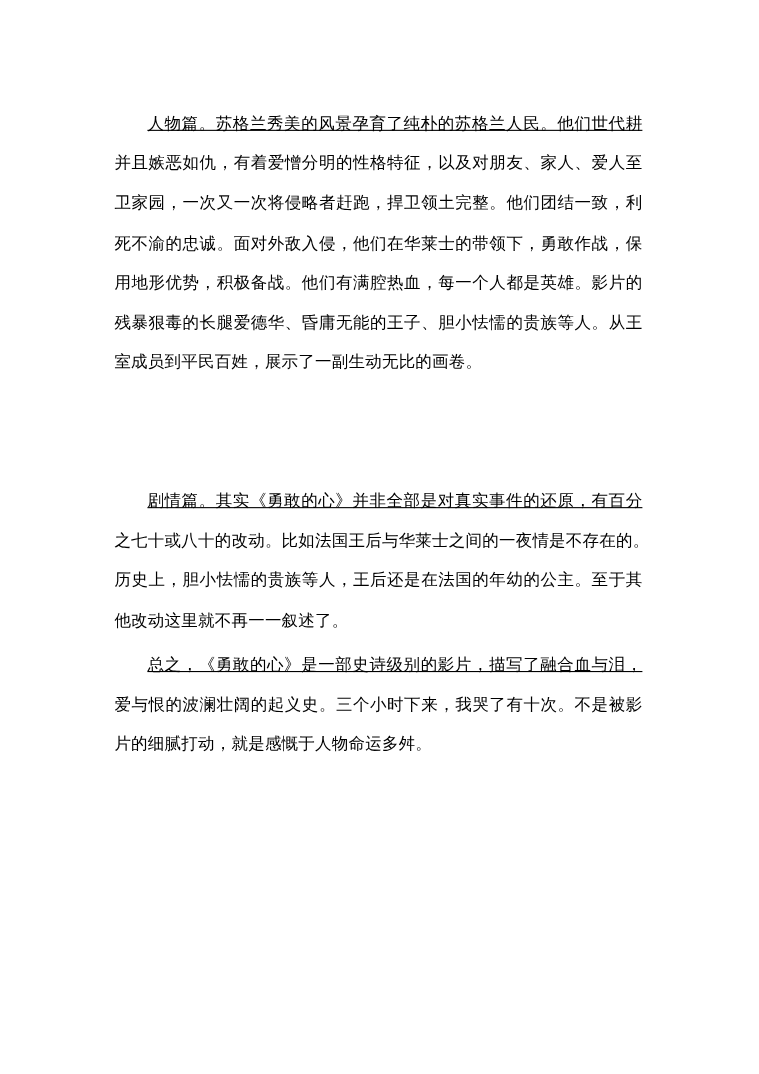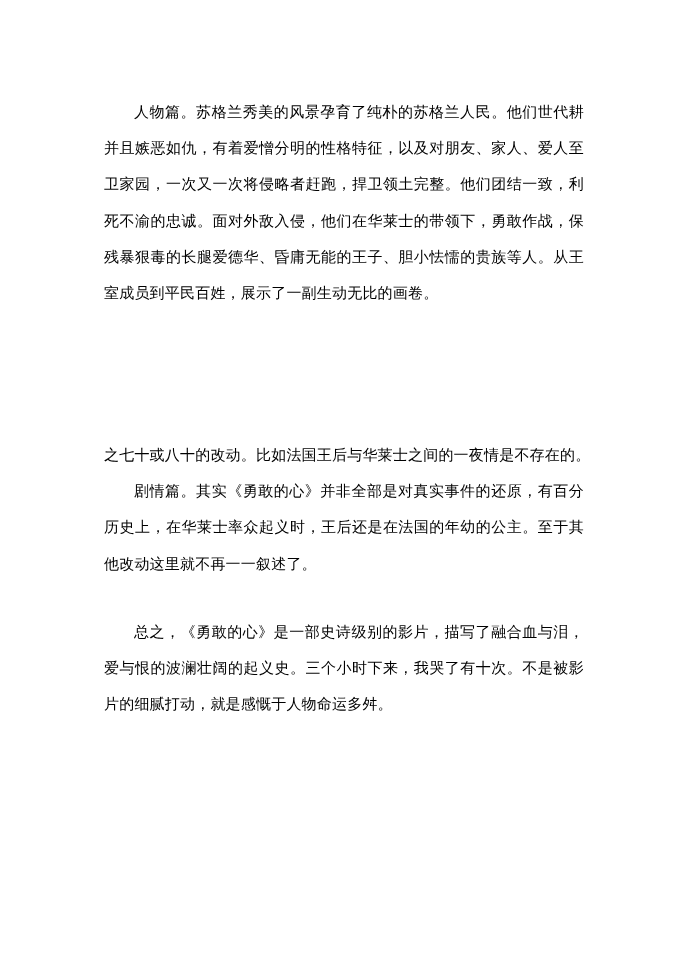--- a/index.html
+++ b/index.html
@@ -33,47 +33,49 @@
       height: 36.2px;
       line-height: 36.2px;
       font-size: 15px;
       white-space: nowrap;
       text-align: justify;
       text-align-last: justify;
       letter-spacing: 0.2px;
     }
     .line.indent {
       padding-left: 30px;
+      text-decoration: underline;
     }
     .line.last {
       text-align: center;
       text-align-last: left;
     }
     #p1 { top: 94px; }
     #p2 { top: 437px; }
-    #p3 { top: 614px; }
+    #p3 { top: 586px; }
   </style>
 </head>
 <body>
 
 <div class="page">
 
   <div class="para" id="p1">
     <span class="line indent">人物篇。苏格兰秀美的风景孕育了纯朴的苏格兰人民。他们世代耕</span>
     <span class="line">并且嫉恶如仇，有着爱憎分明的性格特征，以及对朋友、家人、爱人至</span>
     <span class="line">卫家园，一次又一次将侵略者赶跑，捍卫领土完整。他们团结一致，利</span>
     <span class="line">死不渝的忠诚。面对外敌入侵，他们在华莱士的带领下，勇敢作战，保</span>
+    <span class="line">用地形优势，积极备战。他们有满腔热血，每一个人都是英雄。影片的</span>
     <span class="line">残暴狠毒的长腿爱德华、昏庸无能的王子、胆小怯懦的贵族等人。从王</span>
     <span class="line last">室成员到平民百姓，展示了一副生动无比的画卷。</span>
   </div>
 
   <div class="para" id="p2">
+    <span class="line indent">剧情篇。其实《勇敢的心》并非全部是对真实事件的还原，有百分</span>
     <span class="line">之七十或八十的改动。比如法国王后与华莱士之间的一夜情是不存在的。</span>
-    <span class="line indent">剧情篇。其实《勇敢的心》并非全部是对真实事件的还原，有百分</span>
-    <span class="line">历史上，在华莱士率众起义时，王后还是在法国的年幼的公主。至于其</span>
+    <span class="line">历史上，胆小怯懦的贵族等人，王后还是在法国的年幼的公主。至于其</span>
     <span class="line last">他改动这里就不再一一叙述了。</span>
   </div>
 
   <div class="para" id="p3">
     <span class="line indent">总之，《勇敢的心》是一部史诗级别的影片，描写了融合血与泪，</span>
     <span class="line">爱与恨的波澜壮阔的起义史。三个小时下来，我哭了有十次。不是被影</span>
     <span class="line last">片的细腻打动，就是感慨于人物命运多舛。</span>
   </div>
 
 </div>

